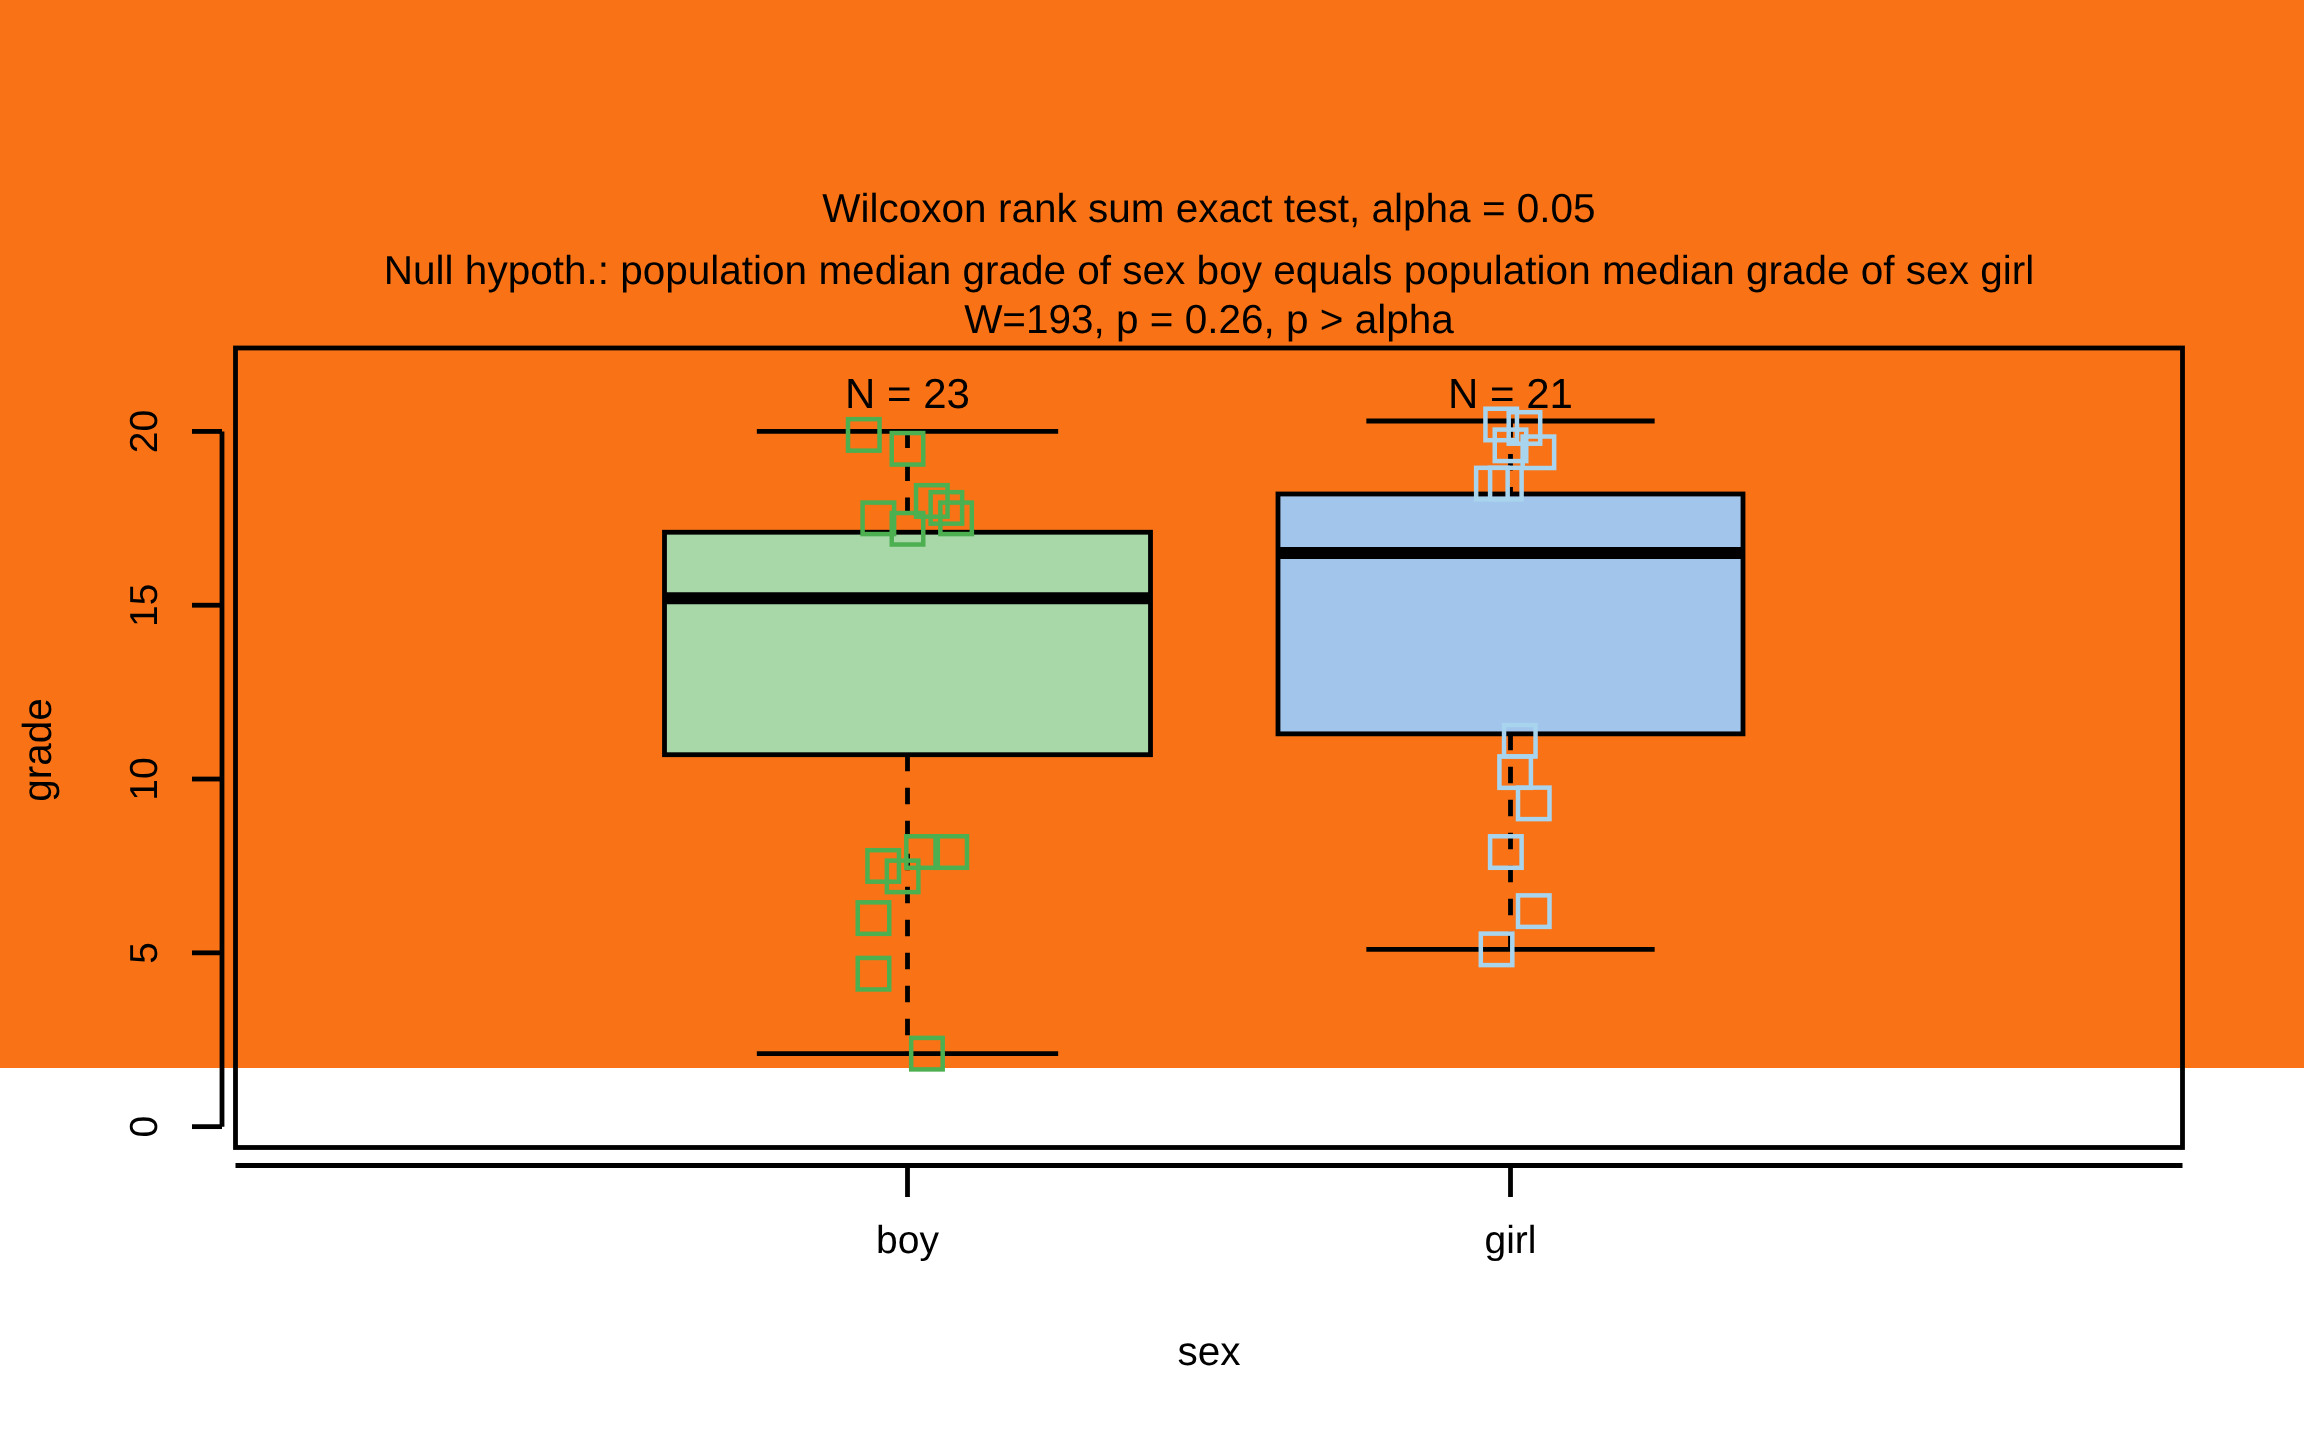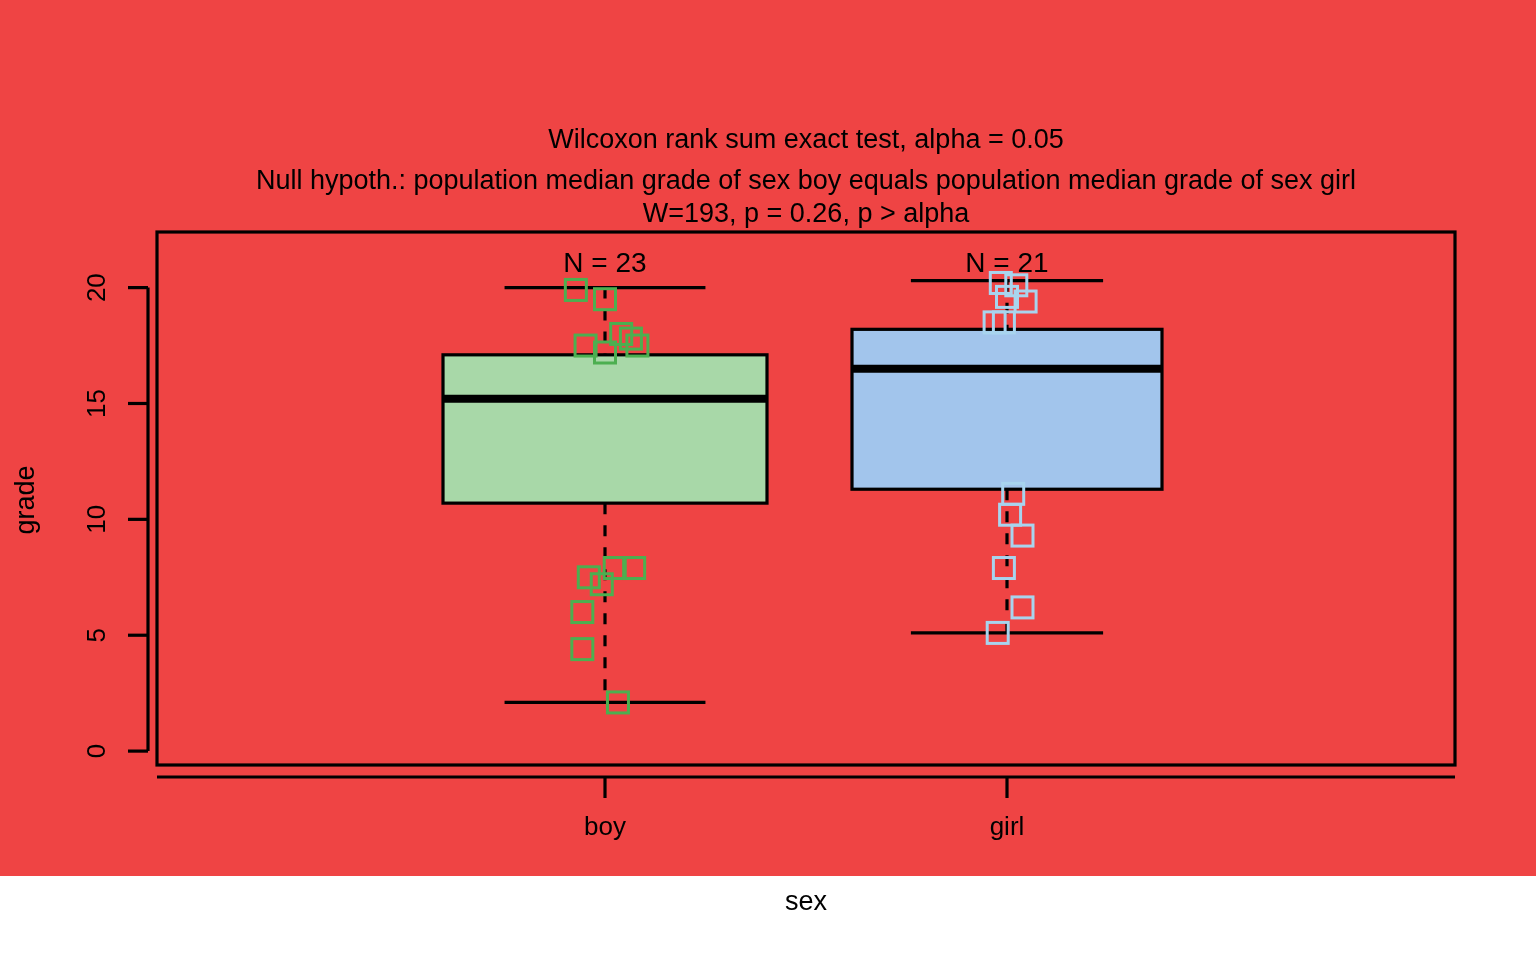--- a/index.html
+++ b/index.html
@@ -10,22 +10,22 @@
   body {
     width: 1536px;
     height: 960px;
     font-family: "Liberation Sans", sans-serif;
     color: #000000;
     overflow: hidden;
   }
   #stage {
     position: relative;
     width: 1536px;
-    height: 876px;
-    background: #ef4444;
+    height: 712px;
+    background: #f97316;
   }
   #plot-svg {
     position: absolute;
     left: 0;
     top: 0;
     width: 1536px;
     height: 960px;
     display: block;
   }
   .ttl {

